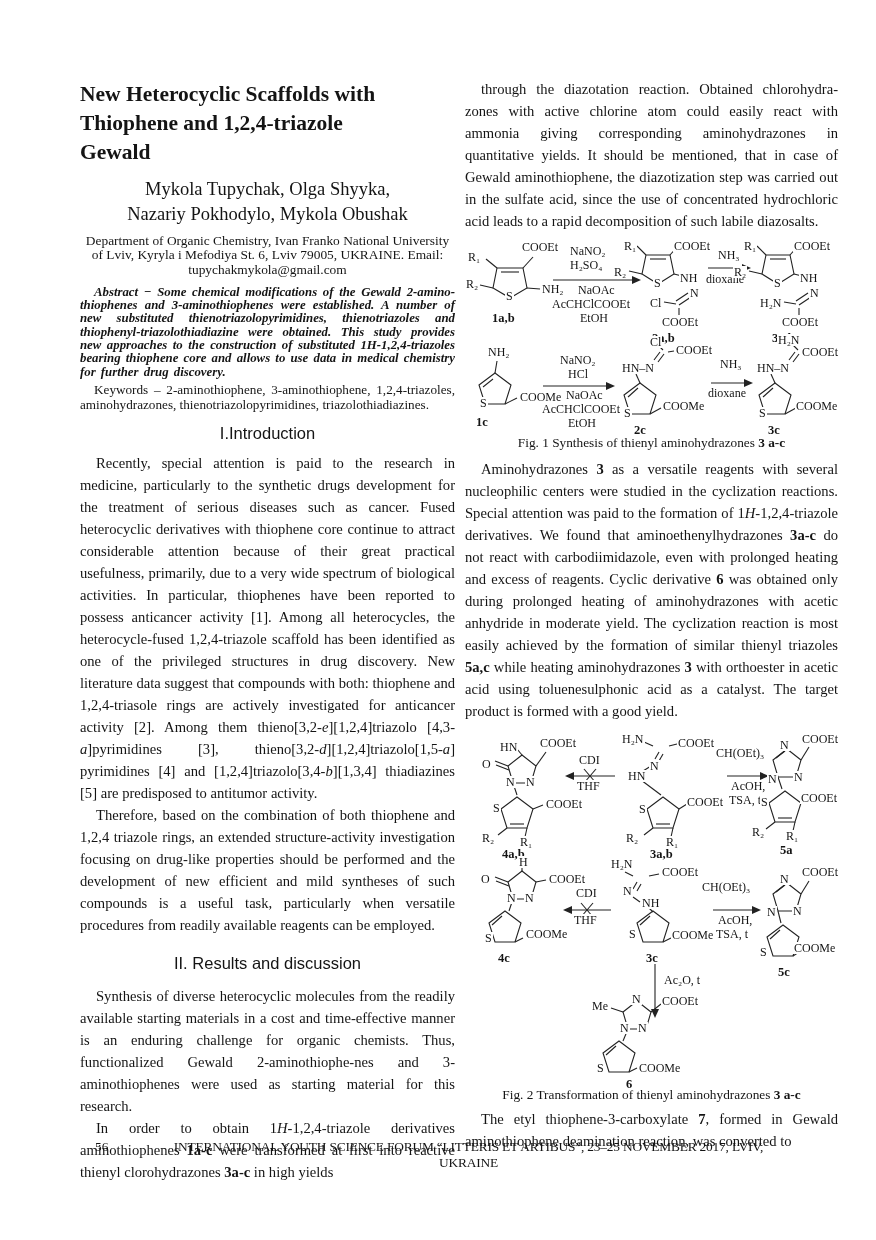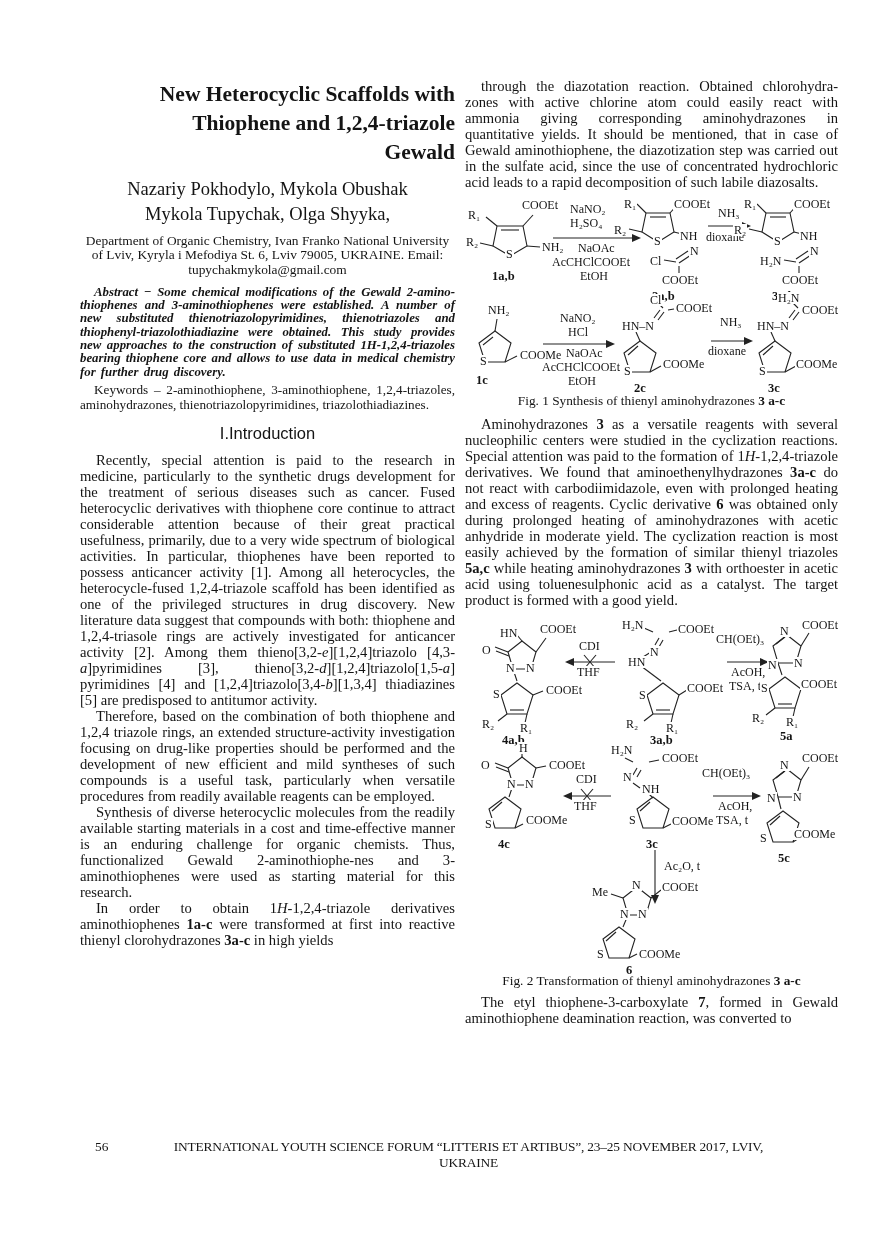--- a/index.html
+++ b/index.html
@@ -3,35 +3,35 @@
 <meta charset="utf-8">
 <style>
   html,body { margin:0; padding:0; background:#ffffff; }
   .page {
     position:relative; width:876px; height:1240px; background:#ffffff;
     font-family:"Liberation Serif","DejaVu Serif",serif; color:#141414; overflow:hidden;
   }
   .col-left  { position:absolute; left:80px;  top:80px; width:375px; }
   .col-right { position:absolute; left:465px; top:78px; width:373px; }
 
-  .title-line { font-size:21.5px; font-weight:bold; text-align:right; line-height:29px; }
+  .title-line { font-size:21.5px; font-weight:bold; text-align:left; line-height:29px; }
   .author-line { font-size:18.5px; text-align:center; line-height:25px; }
   .authors { margin-top:10px; }
   .affil { font-size:13.4px; text-align:center; line-height:14.3px; margin-top:7px; }
   .abstract {
     font-size:12.8px; font-weight:bold; font-style:italic; text-align:justify;
     line-height:13.3px; margin-top:9px; text-indent:14px; word-spacing:2px;
   }
   .keywords { font-size:13.2px; text-align:justify; line-height:15px; margin-top:3px; text-indent:14px; }
   .heading {
     font-family:"Liberation Sans","DejaVu Sans",sans-serif; font-size:16.5px;
     text-align:center; margin:12px 0 9px 0; font-weight:normal;
   }
   .heading.results { margin-top:18px; margin-bottom:12px; }
-  .para { font-size:14.6px; text-align:justify; line-height:16px; text-indent:16px; }
+  .para { font-size:14.6px; text-align:justify; line-height:22px; text-indent:16px; }
   .rich-b { font-weight:bold; }
   .rich-i { font-style:italic; }
 
   .figure { position:relative; }
   .figure.fig1 { margin-top:8px;  height:214px; }
   .figure.fig2 { margin-top:10px; height:372px; }
   .scheme { display:block; }
   .chem-label {
     position:absolute; font-size:12px; line-height:12px; white-space:nowrap;
     background:#ffffff; padding:0 1px;
@@ -56,35 +56,36 @@
 <body>
 
 <div class="page">
 
   <div class="col-left">
     <div class="title-line">New Heterocyclic Scaffolds with</div>
     <div class="title-line">Thiophene and 1,2,4-triazole</div>
     <div class="title-line">Gewald</div>
 
     <div class="authors">
+      <div class="author-line">Mykola Tupychak, Olga Shyyka,</div>
       <div class="author-line">Nazariy Pokhodylo, Mykola Obushak</div>
-      <div class="author-line">Mykola Tupychak, Olga Shyyka,</div>
     </div>
 
     <div class="affil">Department of Organic Chemistry, Ivan Franko National University of Lviv, Kyryla i Mefodiya St. 6, Lviv 79005, UKRAINE. Email: tupychakmykola@gmail.com</div>
 
     <div class="abstract">Abstract − Some chemical modifications of the Gewald 2-amino-thiophenes and 3-aminothiophenes were established. A number of new substituted thienotriazolopyrimidines, thienotriazoles and thiophenyl-triazolothiadiazine were obtained. This study provides new approaches to the construction of substituted 1H-1,2,4-triazoles bearing thiophene core and allows to use data in medical chemistry for further drug discovery.</div>
 
     <div class="keywords">Keywords – 2-aminothiophene, 3-aminothiophene, 1,2,4-triazoles, aminohydrazones, thienotriazolopyrimidines, triazolothiadiazines.</div>
 
     <div class="heading">I.Introduction</div>
 
     <div class="para"><span>Recently, special attention is paid to the research in medicine, particularly to the synthetic drugs development for the treatment of serious diseases such as cancer. Fused heterocyclic derivatives with thiophene core continue to attract considerable attention because of their great practical usefulness, primarily, due to a very wide spectrum of biological activities. In particular, thiophenes have been reported to possess anticancer activity [1]. Among all heterocycles, the heterocycle-fused 1,2,4-triazole scaffold has been identified as one of the privileged structures in drug discovery. New literature data suggest that compounds with both: thiophene and 1,2,4-triasole rings are actively investigated for anticancer activity [2]. Among them thieno[3,2-</span><span class="rich-i">e</span><span>][1,2,4]triazolo [4,3-</span><span class="rich-i">a</span><span>]pyrimidines [3], thieno[3,2-</span><span class="rich-i">d</span><span>][1,2,4]triazolo[1,5-</span><span class="rich-i">a</span><span>] pyrimidines [4] and [1,2,4]triazolo[3,4-</span><span class="rich-i">b</span><span>][1,3,4] thiadiazines [5] are predisposed to antitumor activity.</span></div>
     <div class="para"><span>Therefore, based on the combination of both thiophene and 1,2,4 triazole rings, an extended structure-activity investigation focusing on drug-like properties should be performed and the development of new efficient and mild syntheses of such compounds is a useful task, particularly when versatile procedures from readily available reagents can be employed.</span></div>
 
+    <div class="heading results">II. Results and discussion</div>
 
     <div class="para"><span>Synthesis of diverse heterocyclic molecules from the readily available starting materials in a cost and time-effective manner is an enduring challenge for organic chemists. Thus, functionalized Gewald 2-aminothiophe-nes and 3-aminothiophenes were used as starting material for this research.</span></div>
     <div class="para"><span>In order to obtain 1</span><span class="rich-i">H</span><span>-1,2,4-triazole derivatives aminothiophenes </span><span class="rich-b">1a-c</span><span> were transformed at first into reactive thienyl clorohydrazones </span><span class="rich-b">3a-c</span><span> in high yields</span></div>
   </div>
 
   <div class="col-right">
     <div class="para"><span>through the diazotation reaction. Obtained chlorohydra-zones with active chlorine atom could easily react with ammonia giving corresponding aminohydrazones in quantitative yields. It should be mentioned, that in case of Gewald aminothiophene, the diazotization step was carried out in the sulfate acid, since the use of concentrated hydrochloric acid leads to a rapid decomposition of such labile diazosalts.</span></div>
 
     <div class="figure fig1">
       <svg class="scheme" width="373" height="192" viewBox="0 0 373 192">

